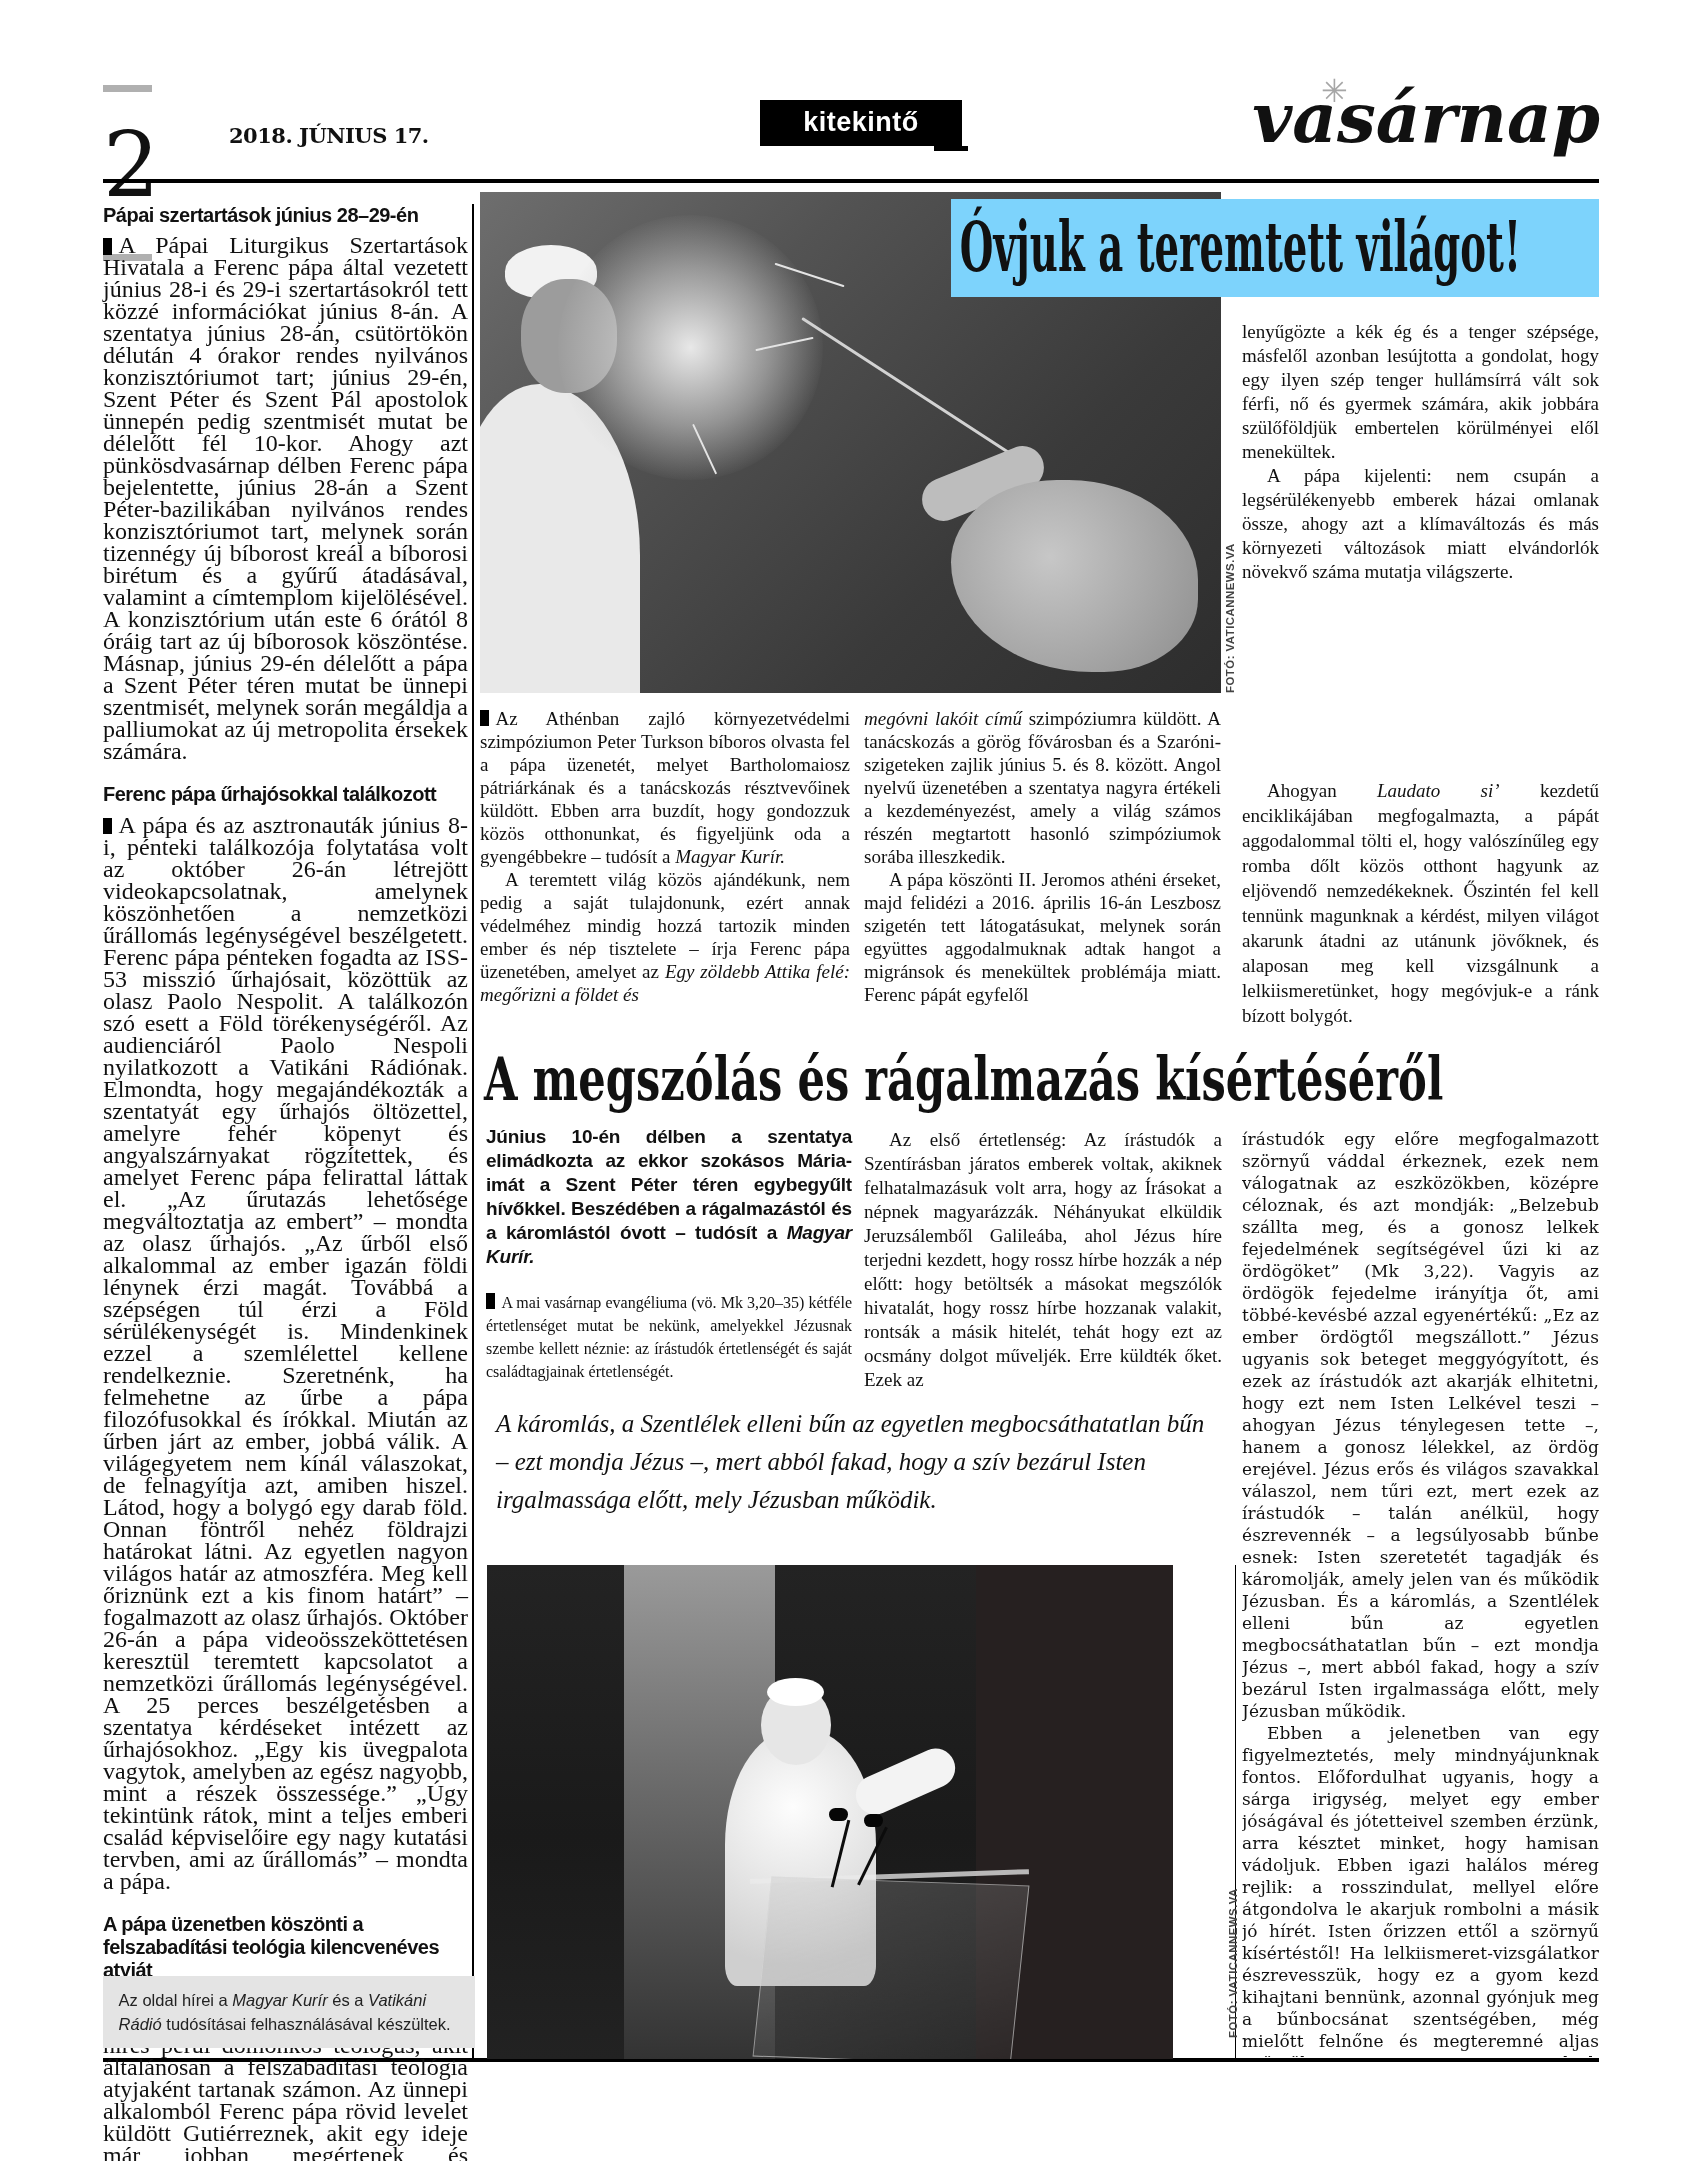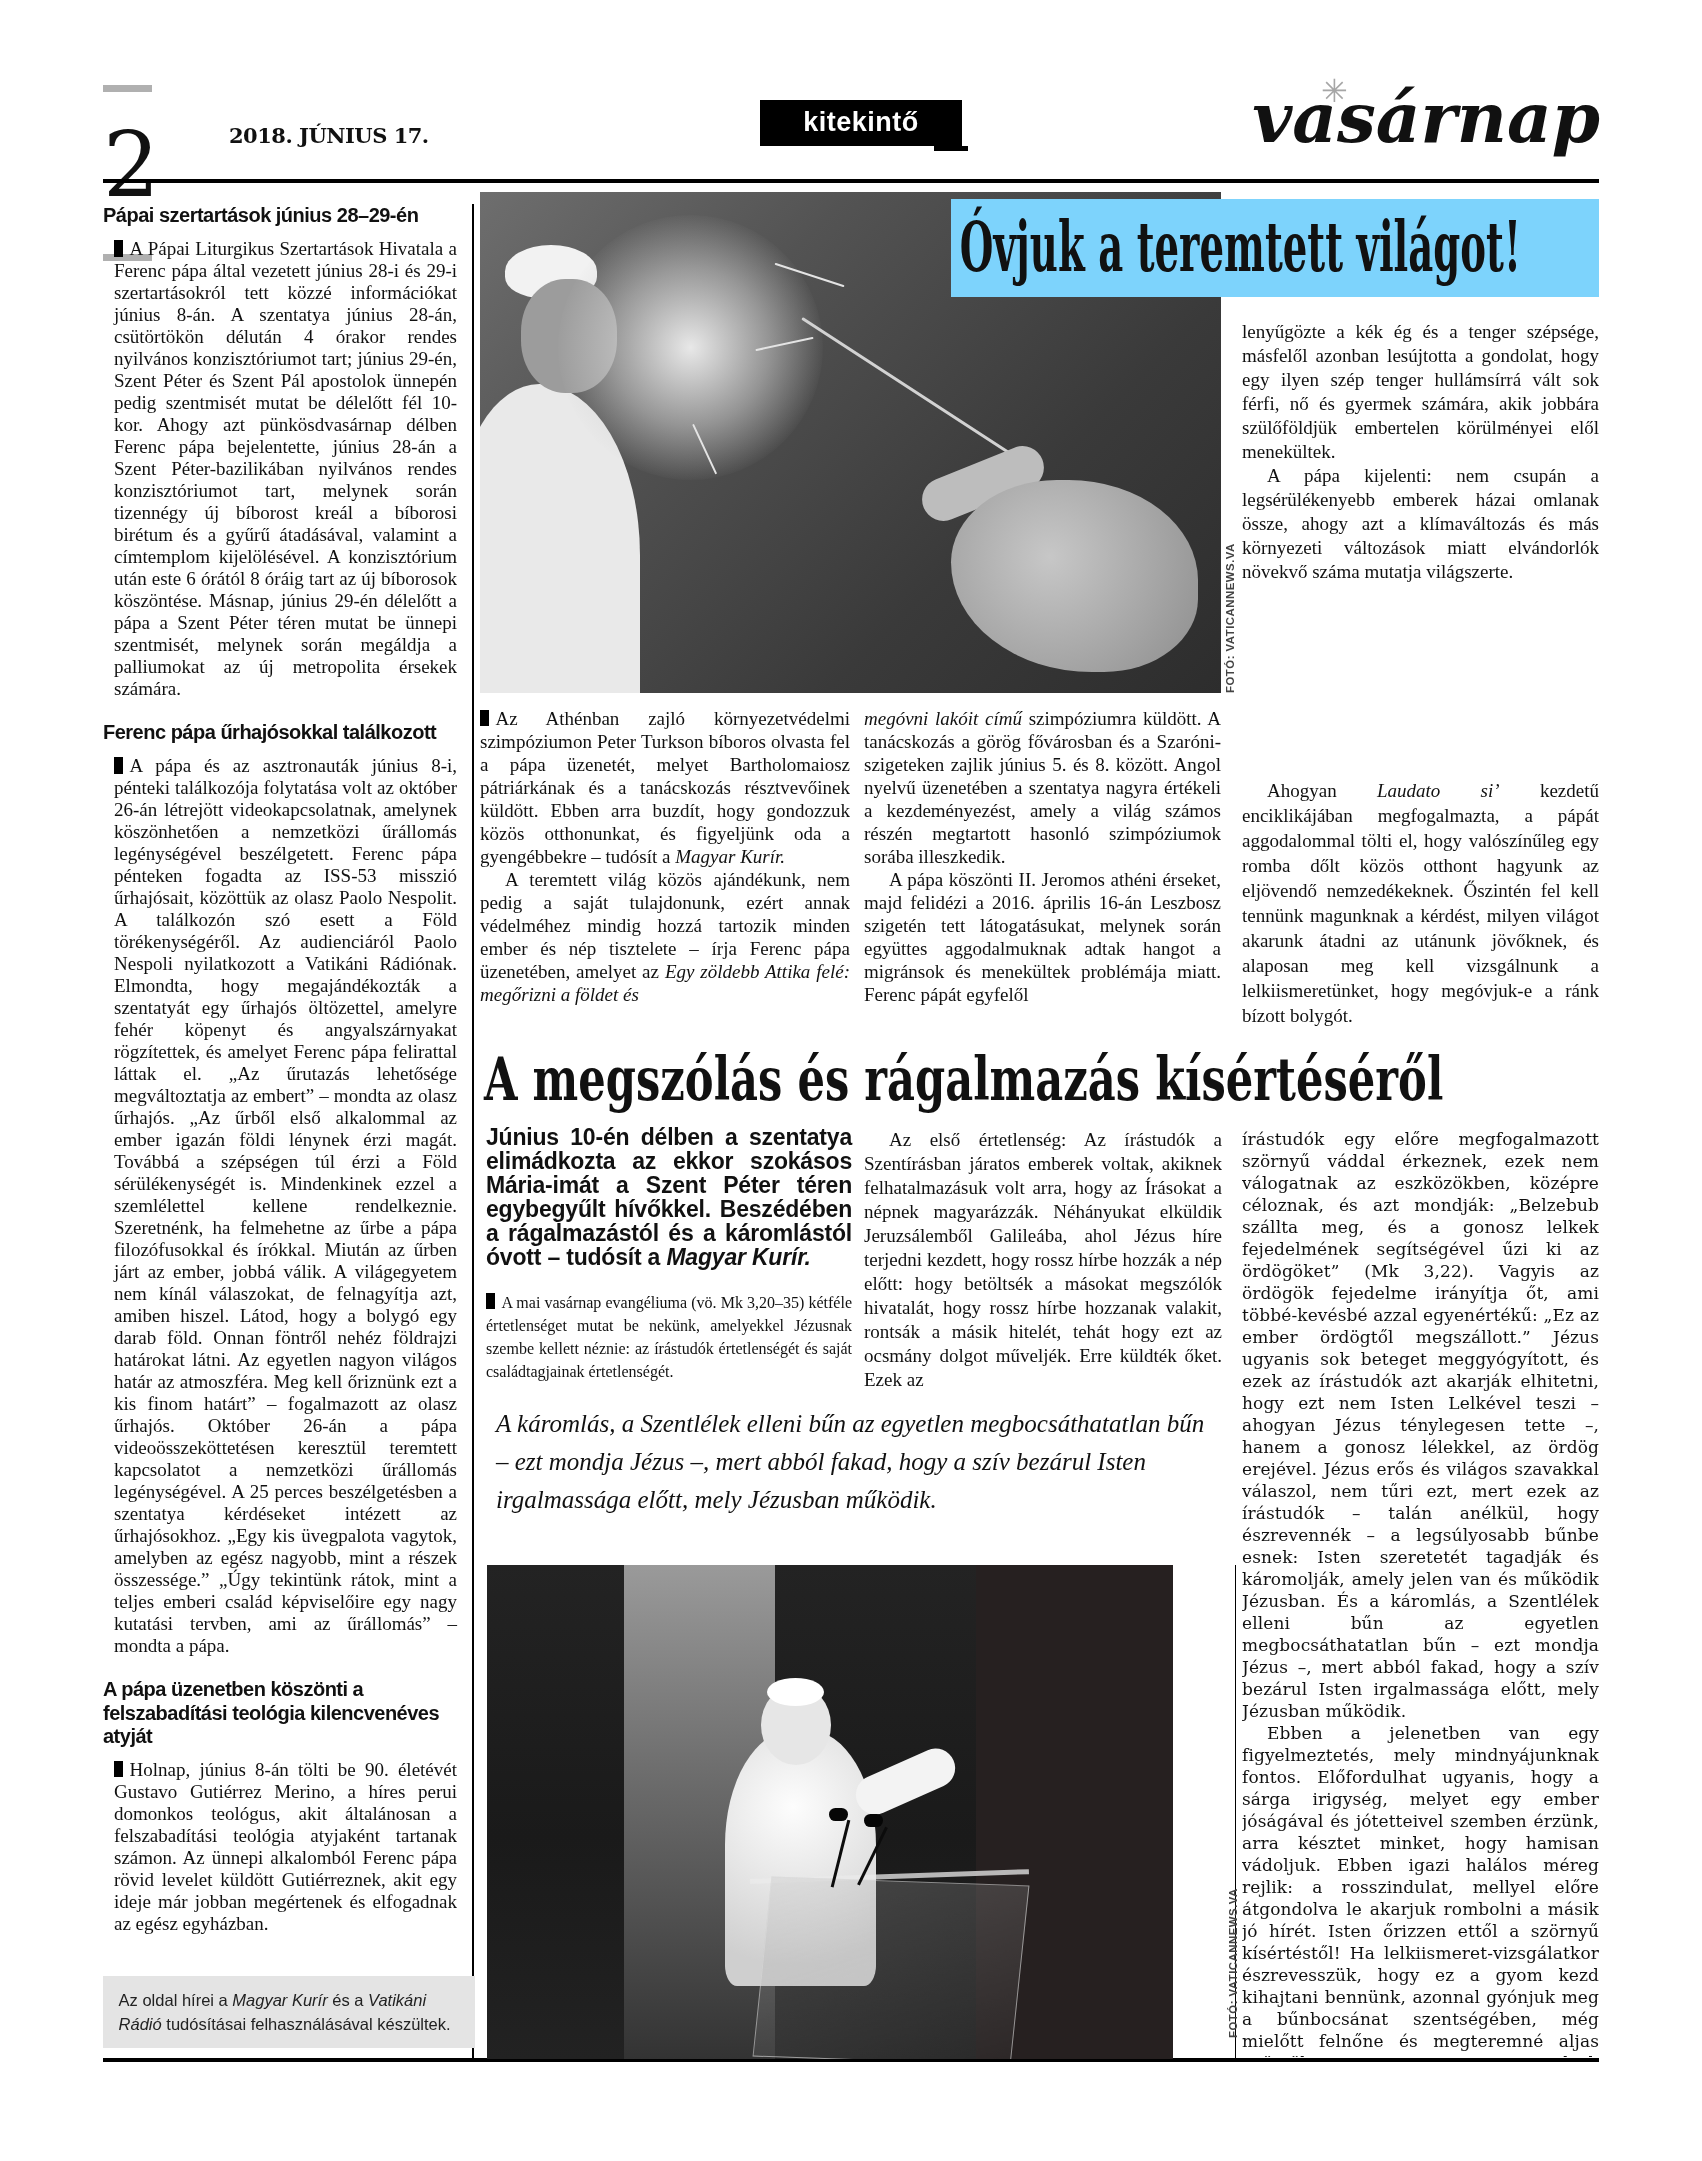--- a/index.html
+++ b/index.html
@@ -22,21 +22,21 @@
         font-size:69px;line-height:1;white-space:nowrap;}
   .masthead-star{position:absolute;left:1321px;top:72px;font-size:32px;color:#a6a6a6;
         font-family:"DejaVu Sans",sans-serif;z-index:0;}
   .masthead span{position:relative;z-index:1;}
   .rule-h{position:absolute;left:103px;width:1496px;height:3.7px;background:#000;}
   .rule-v{position:absolute;width:1.8px;background:#000;}
 
   
   .h-small{font-family:"Liberation Sans",sans-serif;font-weight:bold;font-size:20px;
         line-height:1.16;letter-spacing:-0.5px;margin:0 0 7.3px 0;}
-  .body-p{font-size:19px;line-height:22px;text-align:justify;margin:11px;}
+  .body-p{font-size:24px;line-height:22px;text-align:justify;margin:0;}
   .col-p{font-size:19px;line-height:23px;text-align:justify;margin:0;}
   .indent{text-indent:25px;}
   .marker{display:inline-block;width:9.2px;height:16.5px;background:#000;margin-right:6.4px;
         vertical-align:-1.4px;}
   .it{font-style:italic;}
   .leftcol{position:absolute;left:103px;top:204px;width:365px;}
   .mt{margin-top:21px;}
 
   
   .footnote{position:absolute;left:103px;top:1976px;width:372px;background:#e4e4e4;
@@ -76,21 +76,21 @@
         font-size:26px;line-height:32px;text-align:left;}
   .rcol-after{position:absolute;left:1242px;top:778px;width:357px;}
   .rcol-after .col-p{line-height:25px;}
 
   
   .headline2{position:absolute;left:484px;top:1048px;}
   .headline2 span{display:inline-block;white-space:nowrap;font-family:"DejaVu Serif",serif;
         font-weight:bold;font-size:60px;line-height:1.05;
         transform:scaleX(0.72);transform-origin:left center;}
   .scol1{position:absolute;left:486px;top:1125px;width:366px;}
-  .lead{font-family:"Liberation Sans",sans-serif;font-weight:bold;font-size:23px;
+  .lead{font-family:"Liberation Sans",sans-serif;font-weight:bold;font-size:19px;
         line-height:24px;text-align:justify;margin:0 0 22px 0;letter-spacing:-0.2px;}
   .scol1 .col-p{font-size:16px;line-height:23px;}
   .scol2{position:absolute;left:864px;top:1128px;width:358px;}
   .scol2 .col-p{line-height:24px;}
   .quote2{position:absolute;left:496px;top:1405px;width:723px;font-style:italic;
         font-size:25px;line-height:38px;text-align:left;}
   .scol3{position:absolute;left:1242px;top:1128px;width:357px;height:929px;overflow:hidden;
         font-family:"DejaVu Serif",serif;}
   .scol3 .col-p{font-size:17px;line-height:22px;letter-spacing:0.1px;}
   .photo2{position:absolute;left:487px;top:1565px;width:686px;height:494px;overflow:hidden;

